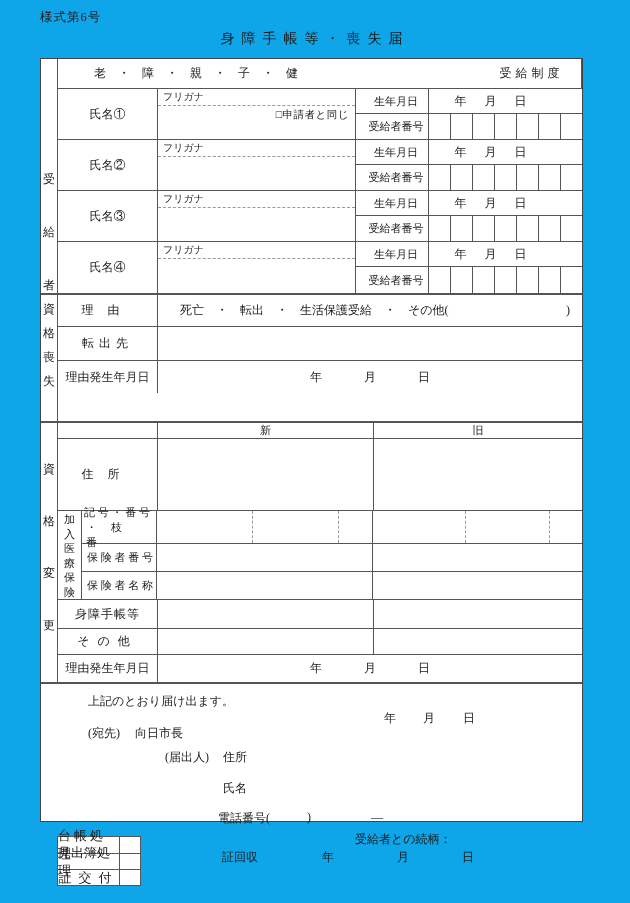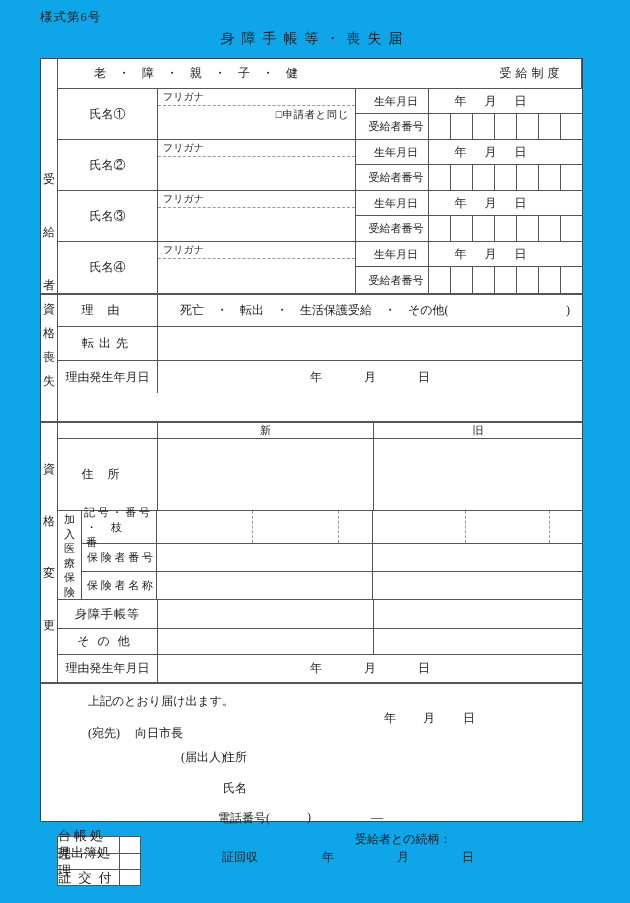--- a/index.html
+++ b/index.html
@@ -340,21 +340,21 @@
       </div>
     </div>
 
     <div class="sec decl">
       <span style="left:47px; top:9px;">上記のとおり届け出ます。</span>
       <span style="left:343px; top:26px;">年</span>
       <span style="left:382px; top:26px;">月</span>
       <span style="left:422px; top:26px;">日</span>
       <span style="left:47px; top:41px;">(宛先)</span>
       <span style="left:94px; top:41px;">向日市長</span>
-      <span style="left:140px; top:65px;">(届出人)</span>
+      <span style="left:124px; top:65px;">(届出人)</span>
       <span style="left:182px; top:65px;">住所</span>
       <span style="left:182px; top:96px;">氏名</span>
       <span style="left:177px; top:126px;">電話番号(</span>
       <span style="left:266px; top:126px;">)</span>
       <span style="left:330px; top:126px;">―</span>
       <span style="left:314px; top:147px;">受給者との続柄：</span>
     </div>
 
   </div>
 

